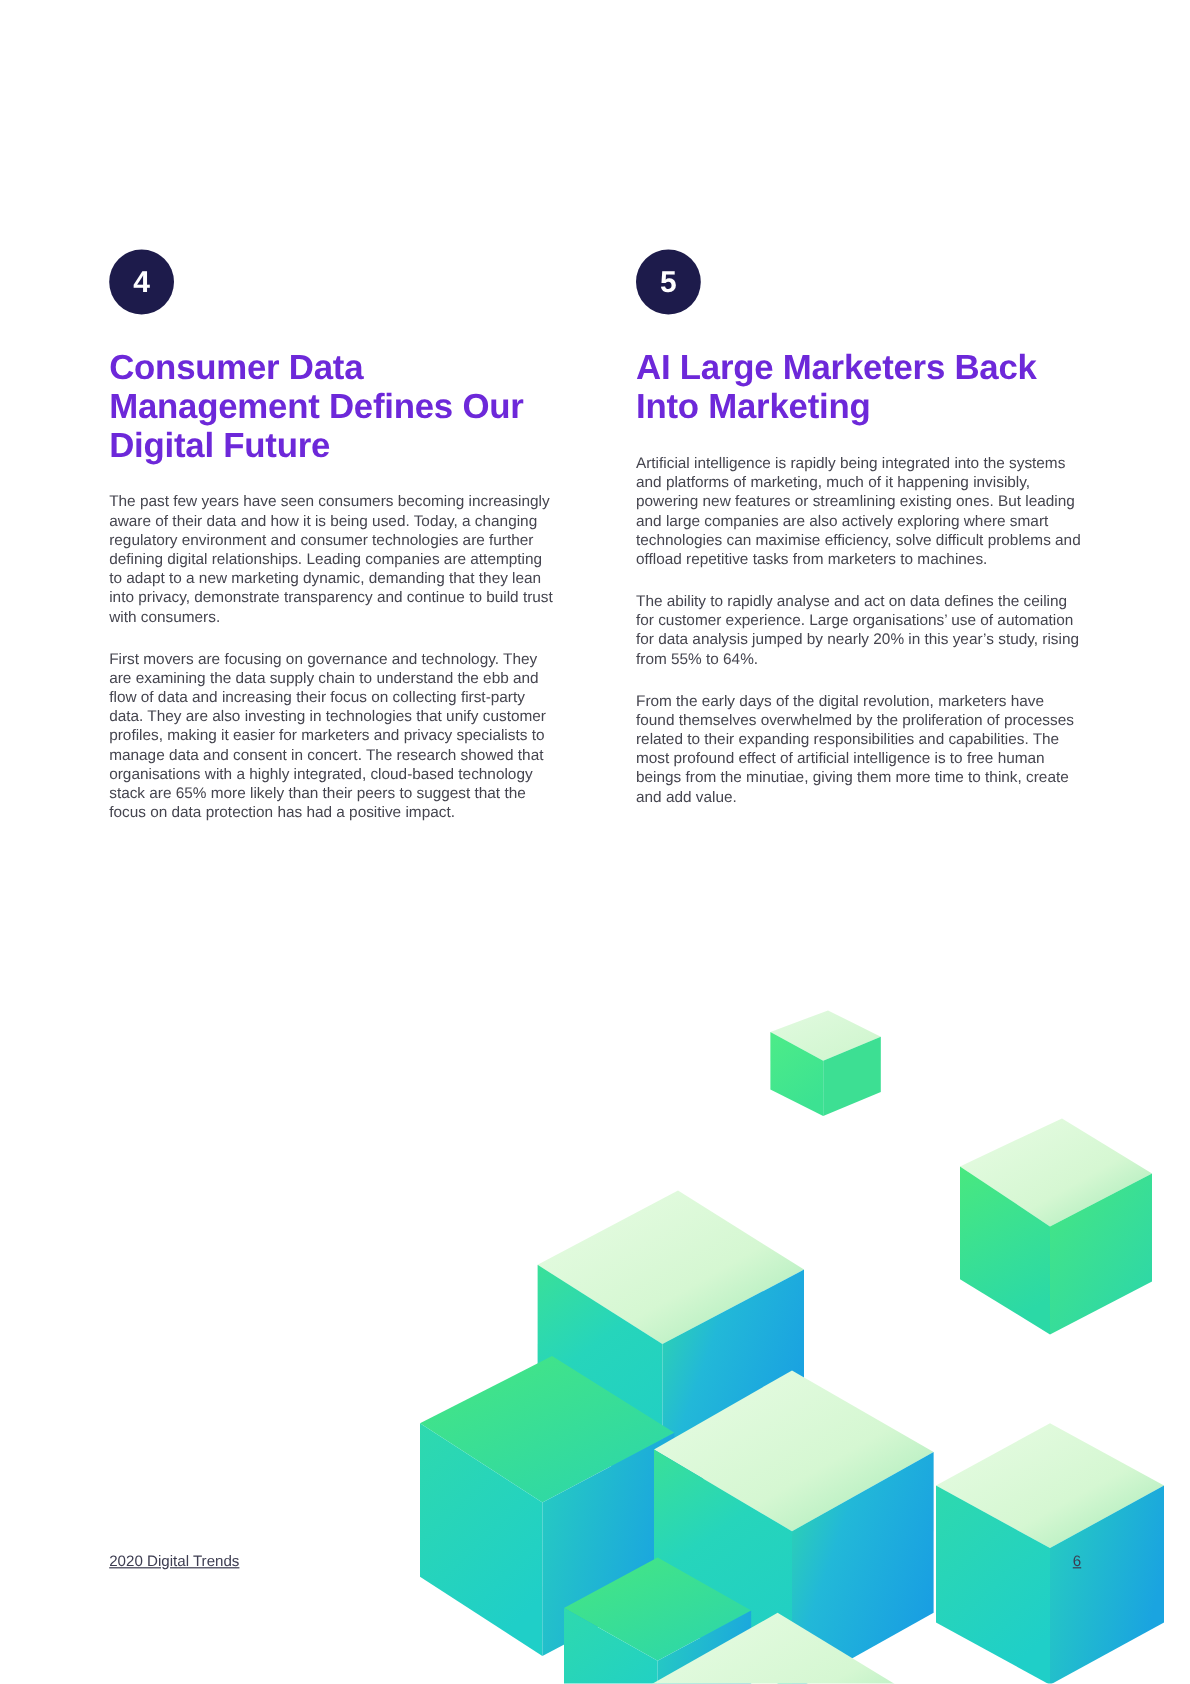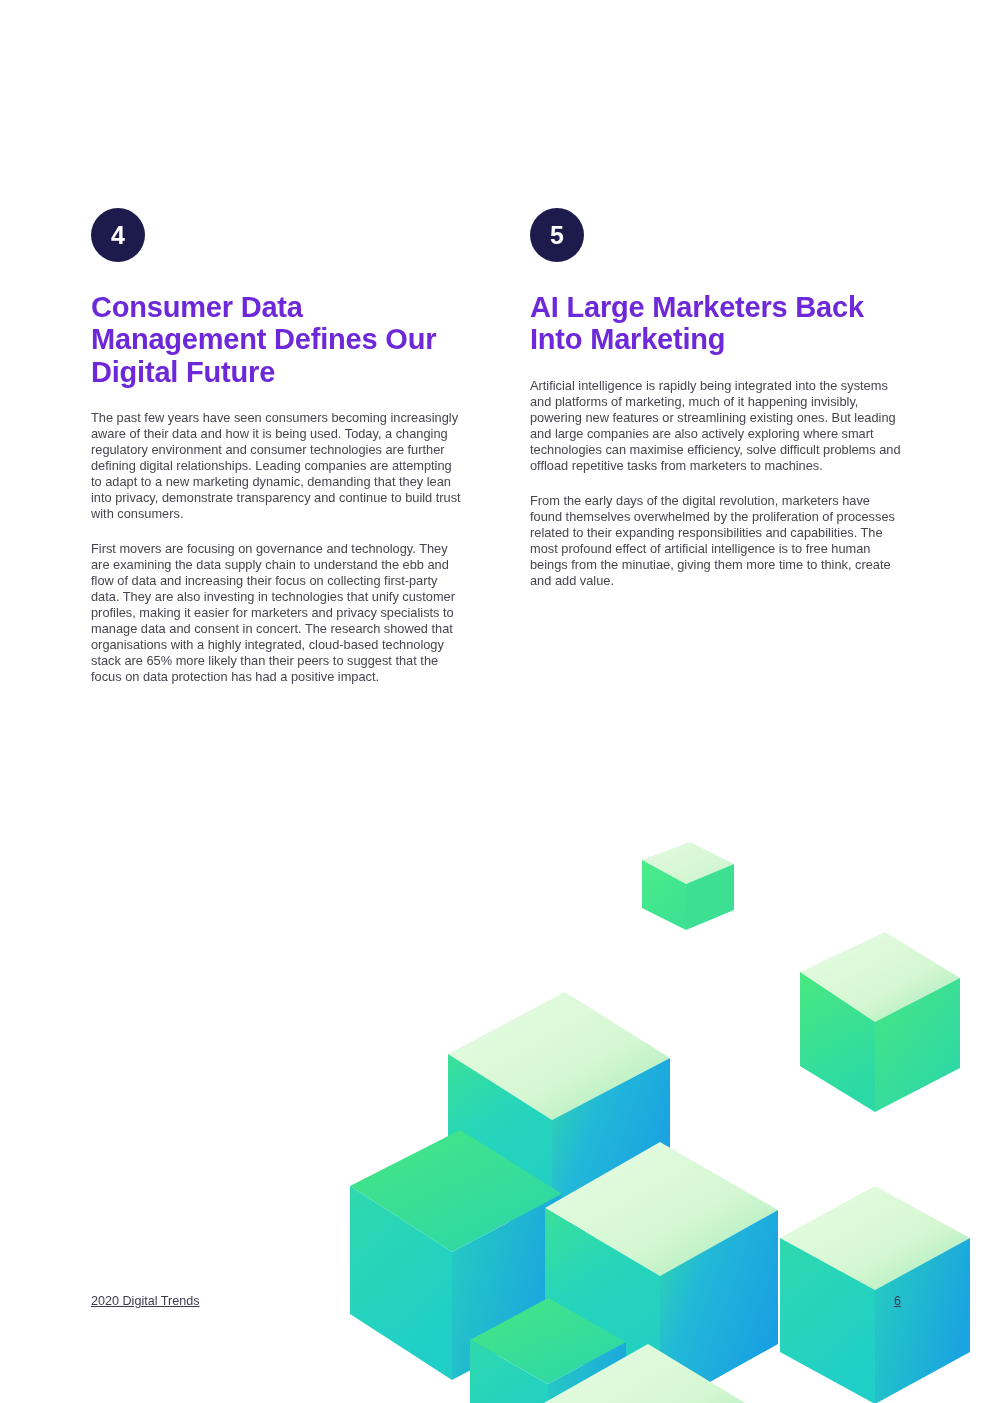--- a/index.html
+++ b/index.html
@@ -208,20 +208,21 @@
         <p>The past few years have seen consumers becoming increasingly aware of their data and how it is being used. Today, a changing regulatory environment and consumer technologies are further defining digital relationships. Leading companies are attempting to adapt to a new marketing dynamic, demanding that they lean into privacy, demonstrate transparency and continue to build trust with consumers.</p>
         <p>First movers are focusing on governance and technology. They are examining the data supply chain to understand the ebb and flow of data and increasing their focus on collecting first-party data. They are also investing in technologies that unify customer profiles, making it easier for marketers and privacy specialists to manage data and consent in concert. The research showed that organisations with a highly integrated, cloud-based technology stack are 65% more likely than their peers to suggest that the focus on data protection has had a positive impact.</p>
       </div>
     </div>
 
     <div class="column">
       <div class="badge">5</div>
       <h2 class="section-title">AI Large Marketers Back Into Marketing</h2>
       <div class="body-copy">
         <p>Artificial intelligence is rapidly being integrated into the systems and platforms of marketing, much of it happening invisibly, powering new features or streamlining existing ones. But leading and large companies are also actively exploring where smart technologies can maximise efficiency, solve difficult problems and offload repetitive tasks from marketers to machines.</p>
+        <p>The ability to rapidly analyse and act on data defines the ceiling for customer experience. Large organisations’ use of automation for data analysis jumped by nearly 20% in this year’s study, rising from 55% to 64%.</p>
         <p>From the early days of the digital revolution, marketers have found themselves overwhelmed by the proliferation of processes related to their expanding responsibilities and capabilities. The most profound effect of artificial intelligence is to free human beings from the minutiae, giving them more time to think, create and add value.</p>
       </div>
     </div>
 
   </div>
 
   <div class="footer">
     <span>2020 Digital Trends</span>
     <span class="footer-page-number">6</span>
   </div>

